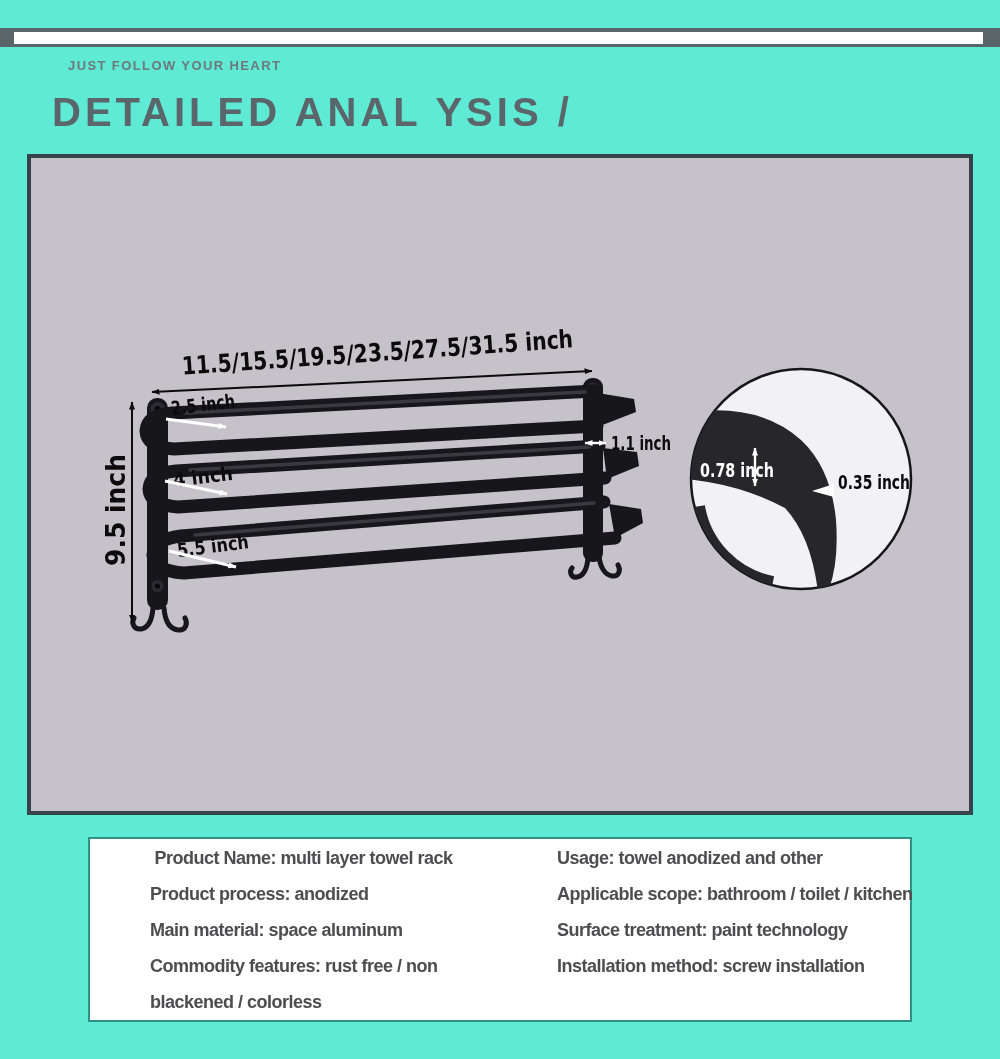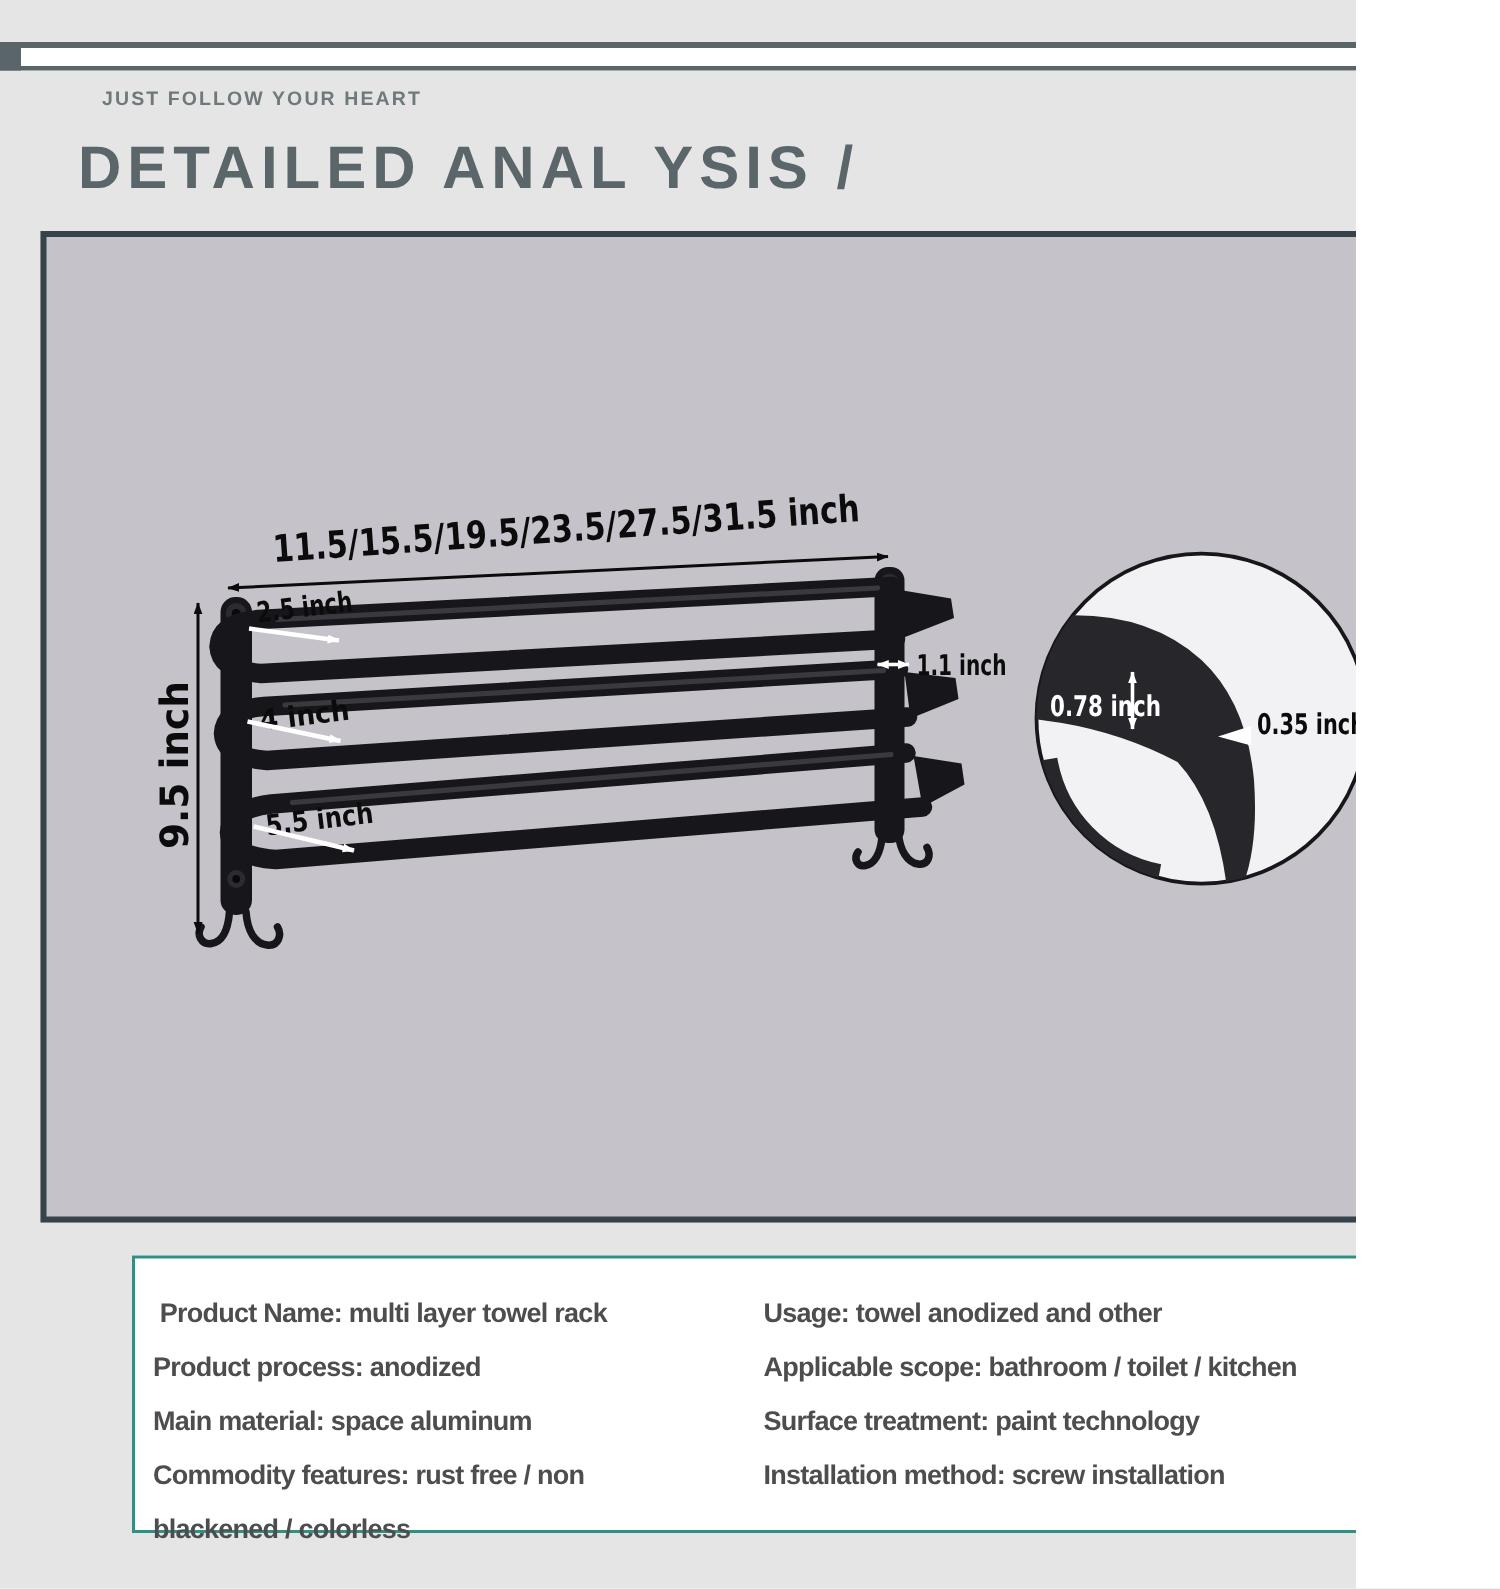--- a/index.html
+++ b/index.html
@@ -3,21 +3,21 @@
 <meta charset="utf-8">
 <style>
   :root{
     --ink:#17171b; --dim:#0b0b0c; --panel-bg:#c5c3c9; --panel-border:#37434b;
     --top-bar:#5a6569; --title:#5b666a; --tagline:#6f787b;
     --table-border:#2f9086; --table-text:#4d4d4f; --band:#26262b; --lens-bg:#f2f2f5;
   }
   *{margin:0;padding:0;box-sizing:border-box;}
   html,body{background:#fff;}
   body{font-family:"Liberation Sans",sans-serif;}
-  .page{position:relative;width:904px;height:1059px;background:#e5e5e5;overflow:hidden;}
+  .page{position:relative;width:1000px;height:1059px;background:#5eead4;overflow:hidden;}
 
   
   .topbar{position:absolute;left:0;top:28px;width:1000px;height:19px;background:#fff;
     border-top:4px solid var(--top-bar);border-bottom:3px solid var(--top-bar);}
   .topbar .cap-left{position:absolute;left:0;top:-4px;width:14px;height:19px;background:var(--top-bar);}
   .topbar .cap-right{position:absolute;right:0;top:-4px;width:17px;height:19px;background:var(--top-bar);}
 
   .tagline{position:absolute;left:68px;top:58px;font-size:13px;font-weight:bold;
     letter-spacing:1.4px;color:var(--tagline);}
   .title{position:absolute;left:52px;top:90px;font-size:40px;font-weight:bold;
@@ -41,22 +41,22 @@
   .white-arrow-thin{stroke:#fff;stroke-width:2.4;fill:none;}
   text{font-family:"DejaVu Sans","Liberation Sans",sans-serif;font-weight:bold;fill:var(--dim);}
   .lens-circle{fill:var(--lens-bg);stroke:var(--ink);stroke-width:2.5;}
   .band{fill:var(--band);}
   .band-stroke{stroke:var(--band);stroke-width:22;fill:none;}
   .lens-label-light{fill:#ffffff;}
 
   
   .spec-table{position:absolute;left:88px;top:837px;width:824px;height:185px;
     border:2px solid var(--table-border);background:#fff;}
-  .spec-col{position:absolute;top:18px;color:var(--table-text);font-weight:bold;
-    font-size:18px;line-height:36px;letter-spacing:-0.5px;}
+  .spec-col{position:absolute;top:1px;color:var(--table-text);font-weight:bold;
+    font-size:18px;line-height:36px;letter-spacing:-0.5px;margin-left:48px;}
   .spec-col p{white-space:pre;}
   .spec-col.left{left:12px;width:395px;}
   .spec-col.right{left:419px;width:400px;}
 </style>
 </head>
 <body>
 
 <div class="page">
 
   <div class="topbar">

